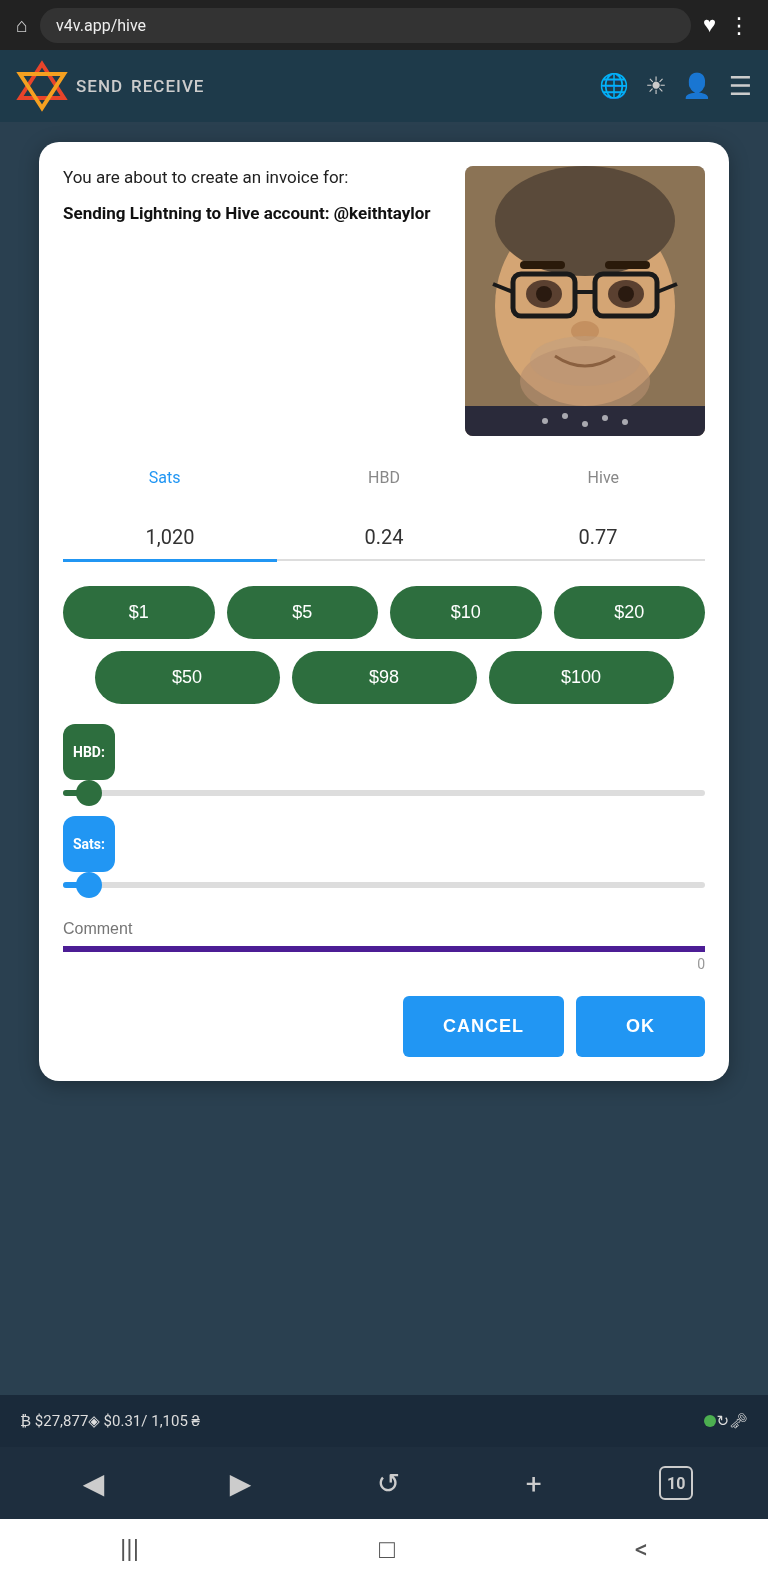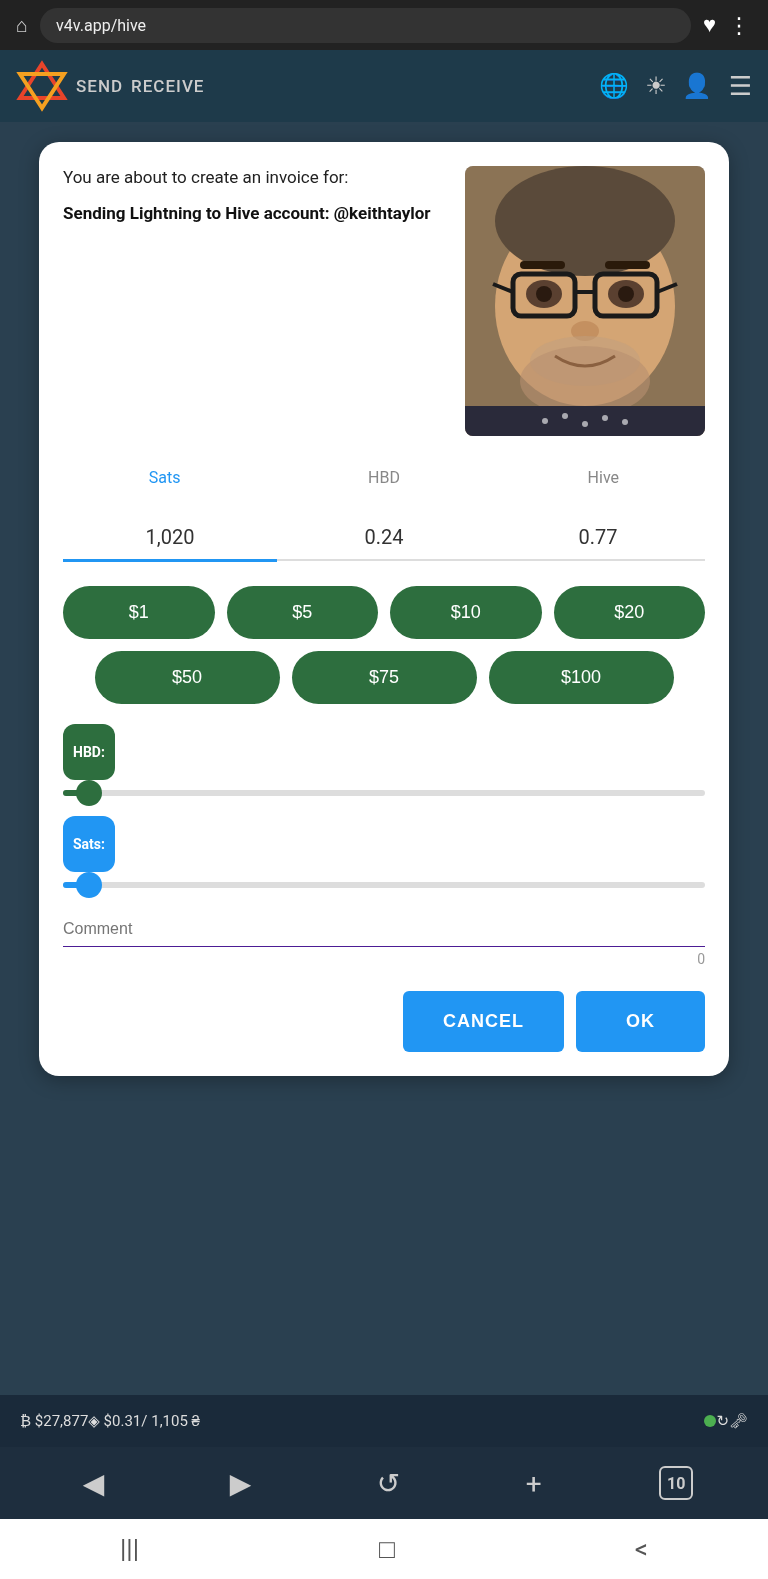--- a/index.html
+++ b/index.html
@@ -252,21 +252,21 @@
     .slider-thumb-blue { background: #2196F3; }
 
     
     .comment-section {
       margin-top: 24px;
       margin-bottom: 16px;
     }
     .comment-input {
       width: 100%;
       border: none;
-      border-bottom: 1px solid #4c1d95;
+      border-bottom: 6px solid #4c1d95;
       padding: 8px 0;
       font-size: 16px;
       outline: none;
       color: #333;
     }
     .comment-counter {
       text-align: right;
       color: #999;
       font-size: 14px;
       margin-top: 4px;
@@ -474,21 +474,21 @@
 
     <div class="amount-buttons">
       <div class="amount-row">
         <button class="amount-btn">$1</button>
         <button class="amount-btn">$5</button>
         <button class="amount-btn">$10</button>
         <button class="amount-btn">$20</button>
       </div>
       <div class="amount-row">
         <button class="amount-btn amount-btn-wide">$50</button>
-        <button class="amount-btn amount-btn-wide">$75</button>
+        <button class="amount-btn amount-btn-wide">$98</button>
         <button class="amount-btn amount-btn-wide">$100</button>
       </div>
     </div>
 
     <div class="slider-section">
       <span class="slider-label slider-label-green">HBD:</span>
       <div class="slider-track">
         <div class="slider-fill slider-fill-green"></div>
         <div class="slider-thumb slider-thumb-green"></div>
       </div>

